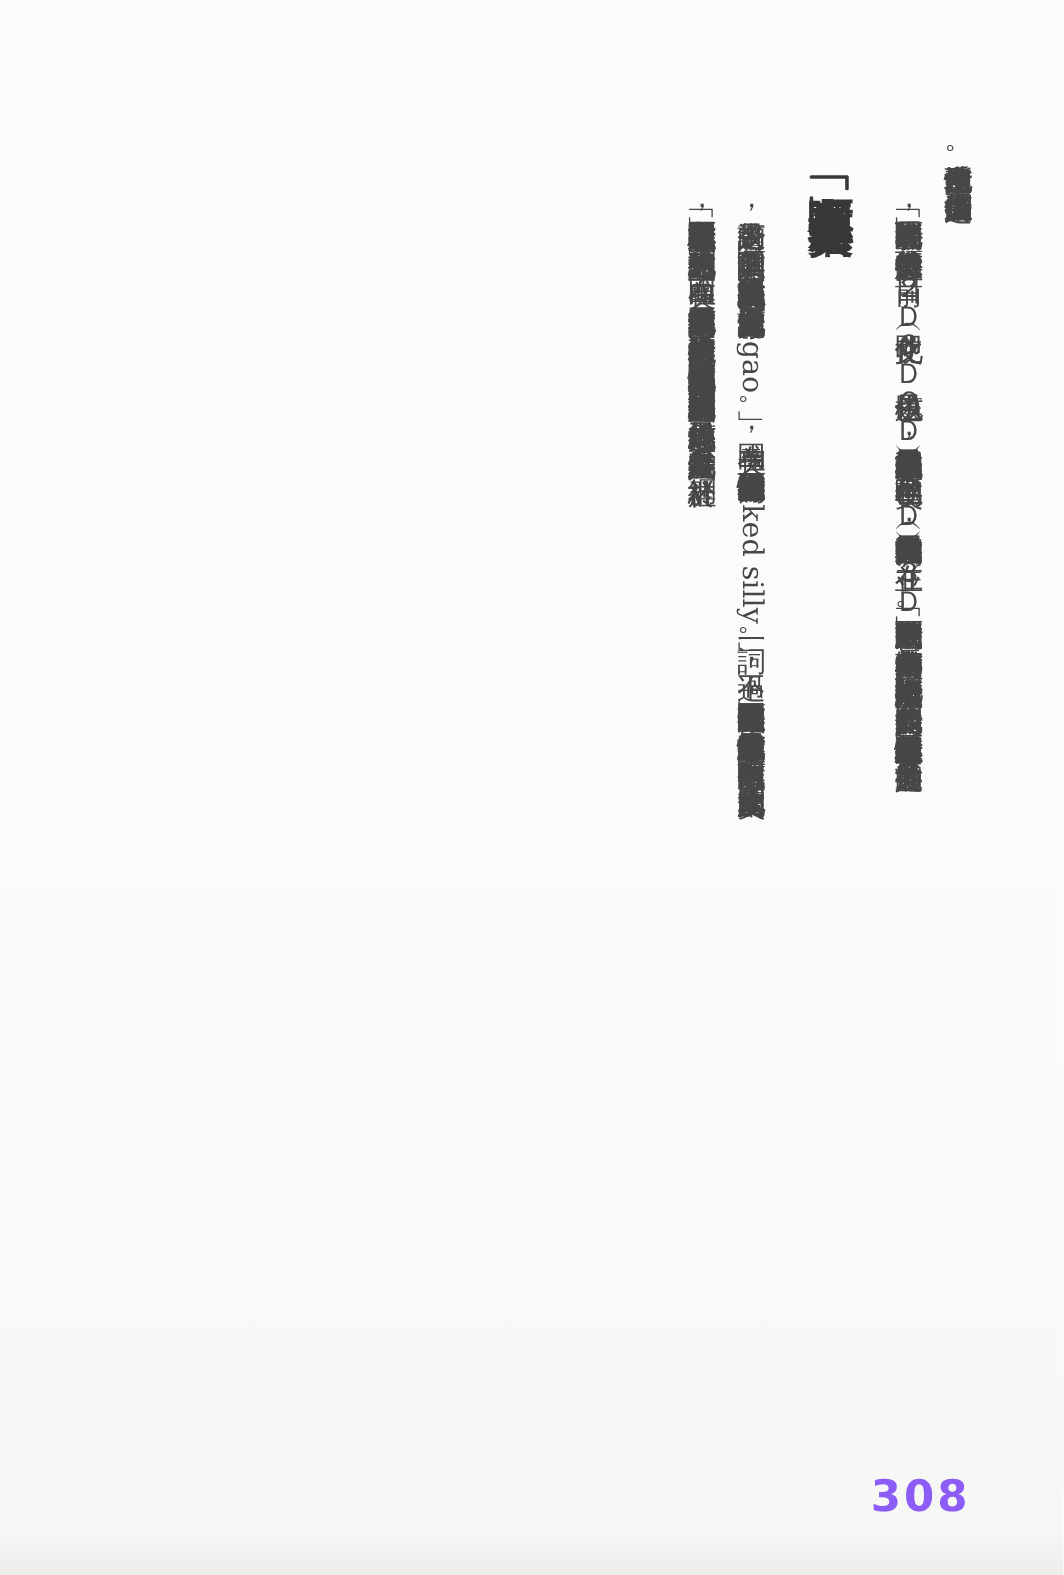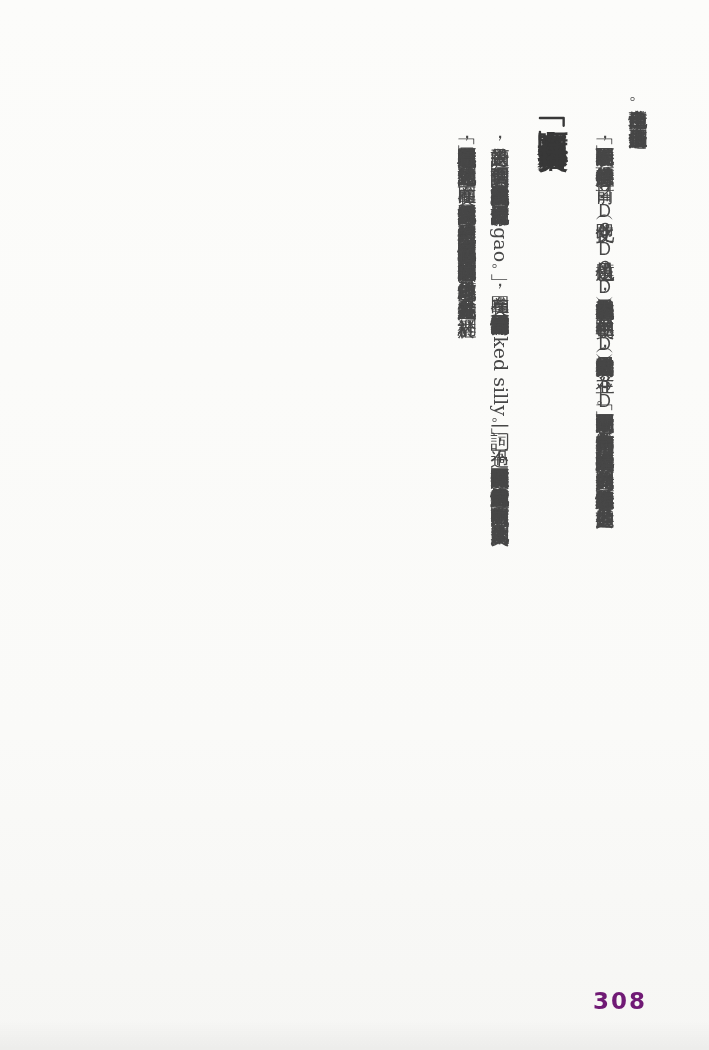--- a/index.html
+++ b/index.html
@@ -46,24 +46,24 @@
     line-height: 42px;
     font-weight: 700;
     letter-spacing: 1px;
     color: #383838;
   }
   .page-number {
     position: absolute;
     right: 62px;
     bottom: 36px;
     font-family: "DejaVu Sans", "Liberation Sans", sans-serif;
-    font-size: 23px;
+    font-size: 29px;
     font-weight: 700;
     letter-spacing: 2px;
-    color: #701a75;
+    color: #8b5cf6;
   }
   
   .scan-shade {
     position: absolute;
     left: 0;
     right: 0;
     bottom: 0;
     height: 30px;
     background: linear-gradient(180deg, rgba(0,0,0,0) 0%, rgba(0,0,0,0.04) 100%);
     pointer-events: none;

